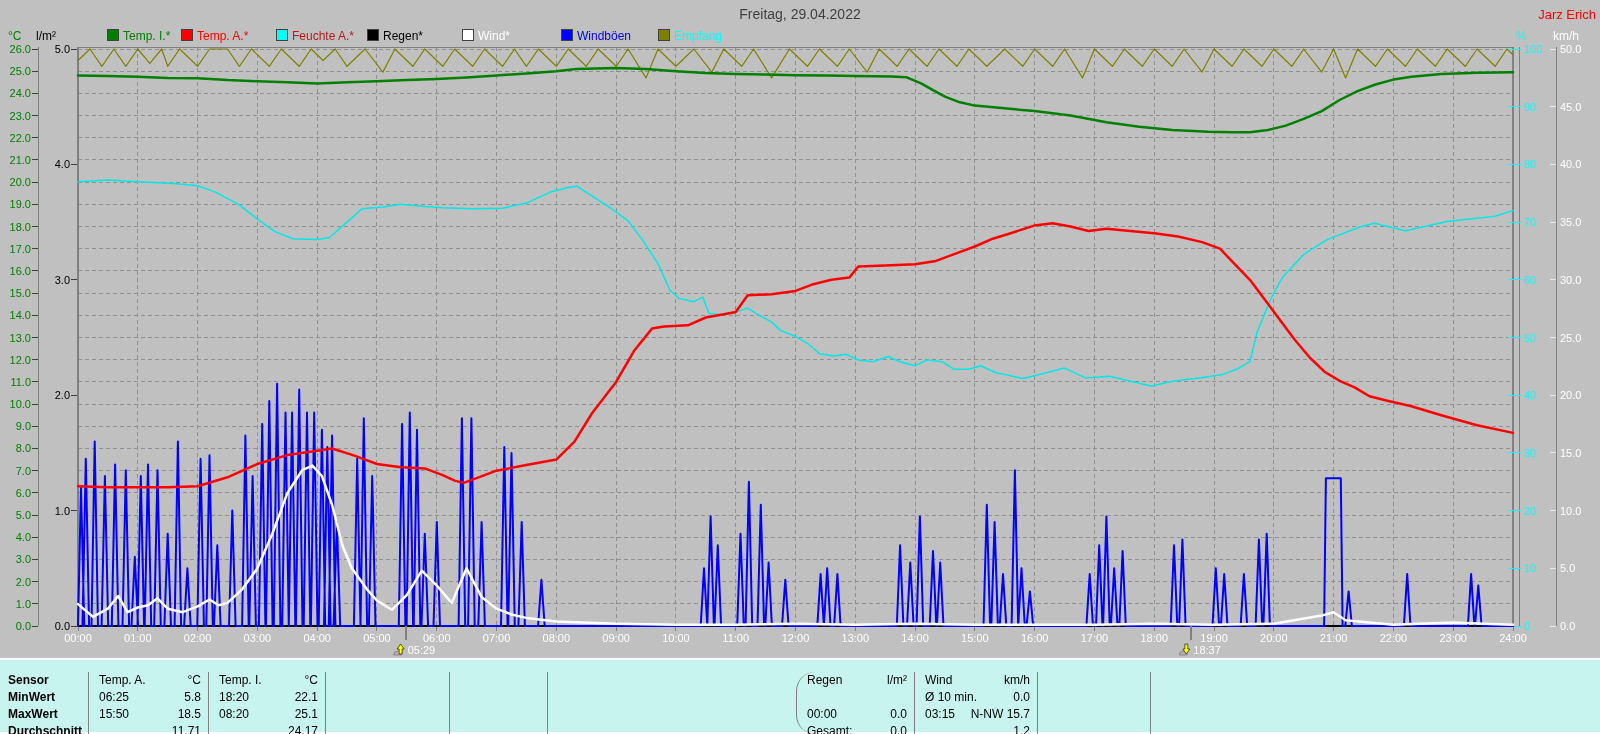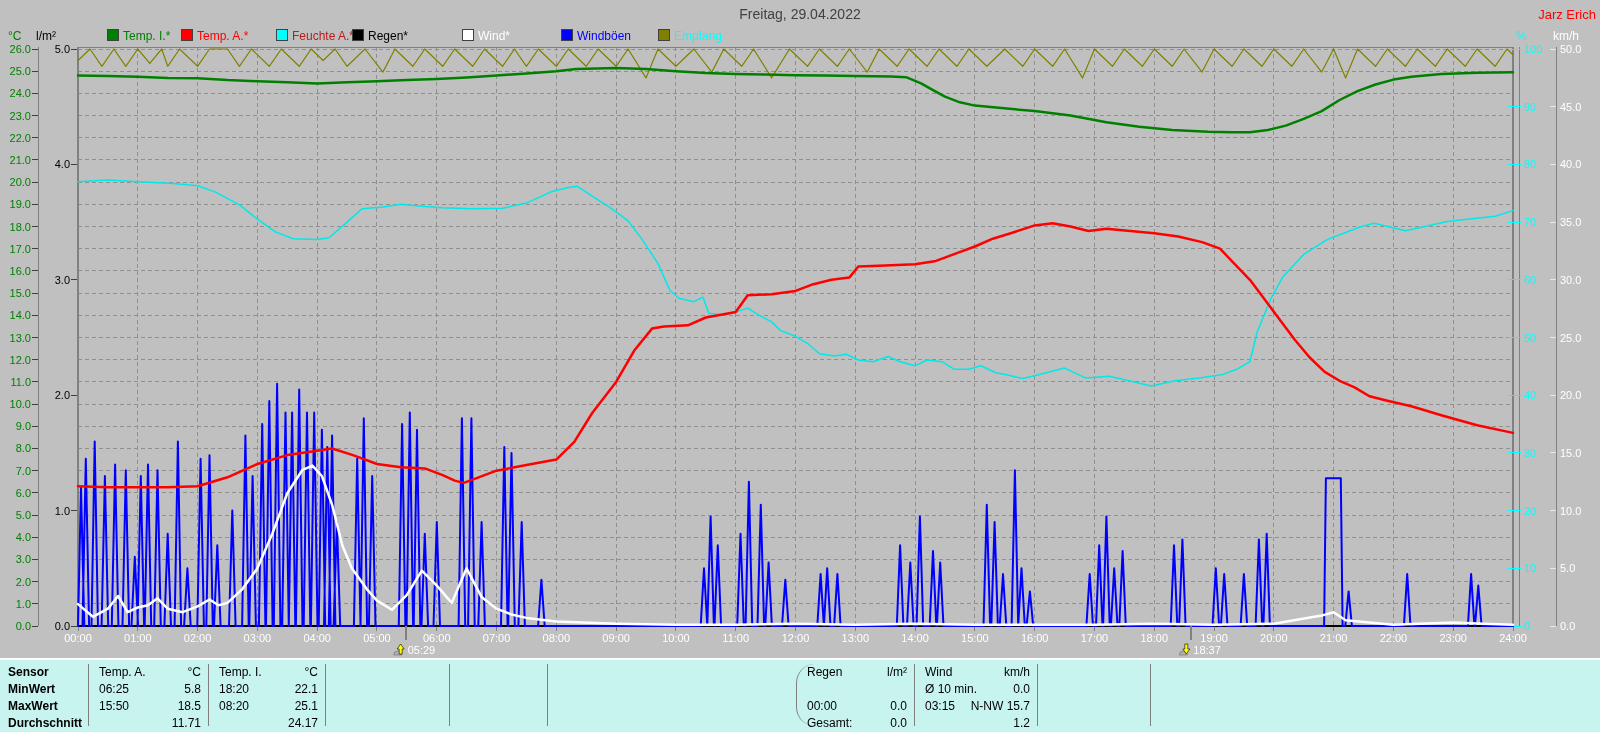--- a/index.html
+++ b/index.html
@@ -8,21 +8,21 @@
     font-family:"Liberation Sans",sans-serif;-webkit-font-smoothing:none;
   }
   .abs{position:absolute}
   #page-title{top:6px;left:0;width:1600px;text-align:center;color:#404040;font-size:14px}
   #author{top:7px;left:1516px;width:80px;text-align:right;color:#ff0000;font-size:13px}
   .legend-item{top:29px;font-size:12px;white-space:nowrap}
   .legend-swatch{display:inline-block;width:10px;height:10px;border:1px solid #404040;vertical-align:-1px;margin-right:4px}
   .axis-unit{top:29px;font-size:12px}
   #chart-wrap{top:0;left:0}
   #data-table{top:658px;left:0;width:1600px;height:76px;background:#c8f4f0;border-top:2px solid #ffffff;border-bottom:2px solid #ffffff;box-sizing:border-box;font-size:12px;color:#000}
-  .tcol{position:absolute;top:4px;height:62px;box-sizing:border-box}
+  .tcol{position:absolute;top:12px;height:62px;box-sizing:border-box}
   .tcol.sep{border-left:1px solid #808080}
   .trow{height:17px;line-height:17px;white-space:nowrap;overflow:hidden}
   .trow .lft{float:left;padding-left:10px}
   .trow .rgt{float:right;padding-right:6px}
   .hdr{font-weight:normal}
   .rowlabels div{font-weight:bold;padding-left:8px}
 </style>
 </head>
 <body>
 
@@ -31,21 +31,21 @@
 
 <div class="abs axis-unit" style="left:8px;color:#008000">°C</div>
 <div class="abs axis-unit" style="left:36px;color:#000000">l/m²</div>
 <div class="abs axis-unit" style="left:1516px;color:#00ffff">%</div>
 <div class="abs axis-unit" style="left:1553px;color:#ffffff">km/h</div>
 
 <div class="abs" id="legend">
     <span class="abs legend-item" style="left: 87px; margin-left: 20px;"><span class="legend-swatch" style="background: rgb(0, 128, 0);"></span><span style="color: rgb(0, 128, 0);">Temp. I.*</span></span>
     <span class="abs legend-item" style="left: 181px;"><span class="legend-swatch" style="background: rgb(255, 0, 0);"></span><span style="color: rgb(255, 0, 0);">Temp. A.*</span></span>
     <span class="abs legend-item" style="left: 276px;"><span class="legend-swatch" style="background: rgb(0, 255, 255);"></span><span style="color: #b91c1c;">Feuchte A.*</span></span>
-    <span class="abs legend-item" style="left: 352px;"><span class="legend-swatch" style="background: rgb(0, 0, 0);"></span><span style="color: rgb(0, 0, 0);">Regen*</span></span>
+    <span class="abs legend-item" style="left: 367px;"><span class="legend-swatch" style="background: rgb(0, 0, 0);"></span><span style="color: rgb(0, 0, 0);">Regen*</span></span>
     <span class="abs legend-item" style="left: 462px;"><span class="legend-swatch" style="background: rgb(255, 255, 255);"></span><span style="color: rgb(255, 255, 255);">Wind*</span></span>
     <span class="abs legend-item" style="left: 561px;"><span class="legend-swatch" style="background: rgb(0, 0, 255);"></span><span style="color: rgb(0, 0, 255);">Windböen</span></span>
     <span class="abs legend-item" style="left: 658px;"><span class="legend-swatch" style="background: rgb(128, 128, 0);"></span><span style="color: rgb(0, 255, 255);">Empfang</span></span>
   </div>
 
 <div class="abs" id="chart-wrap"><svg width="1600" height="658" viewBox="0 0 1600 658">
       <line x1="78" x2="1513" y1="603.8076923076923" y2="603.8076923076923" stroke="#909090" stroke-width="1" stroke-dasharray="4 3" shape-rendering="crispEdges"></line>
       <line x1="78" x2="1513" y1="581.6153846153846" y2="581.6153846153846" stroke="#909090" stroke-width="1" stroke-dasharray="4 3" shape-rendering="crispEdges"></line>
       <line x1="78" x2="1513" y1="559.4230769230769" y2="559.4230769230769" stroke="#909090" stroke-width="1" stroke-dasharray="4 3" shape-rendering="crispEdges"></line>
       <line x1="78" x2="1513" y1="537.2307692307693" y2="537.2307692307693" stroke="#909090" stroke-width="1" stroke-dasharray="4 3" shape-rendering="crispEdges"></line>

